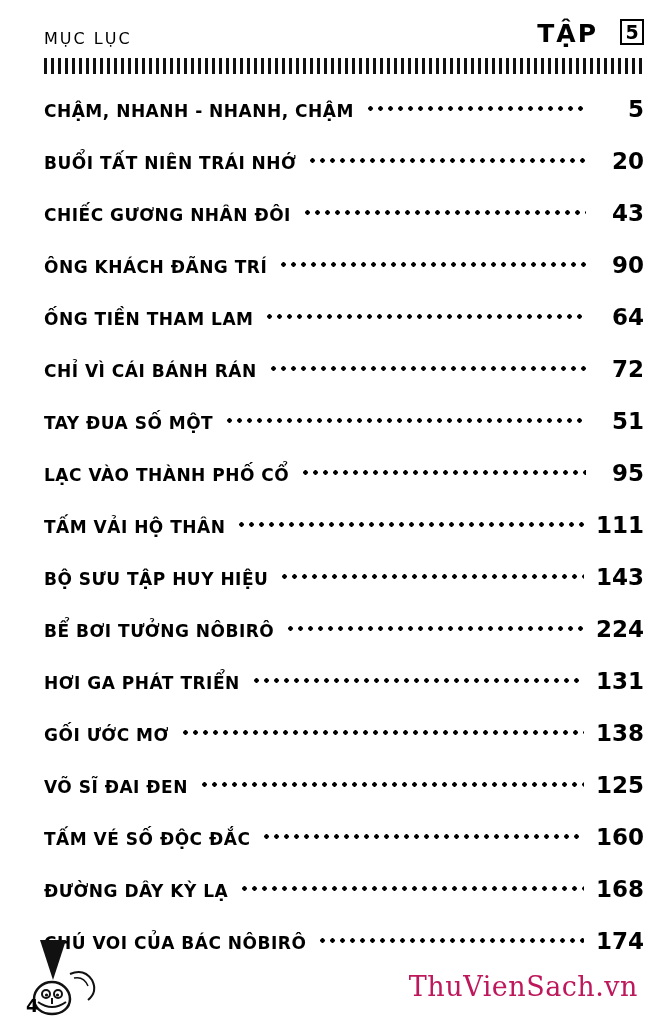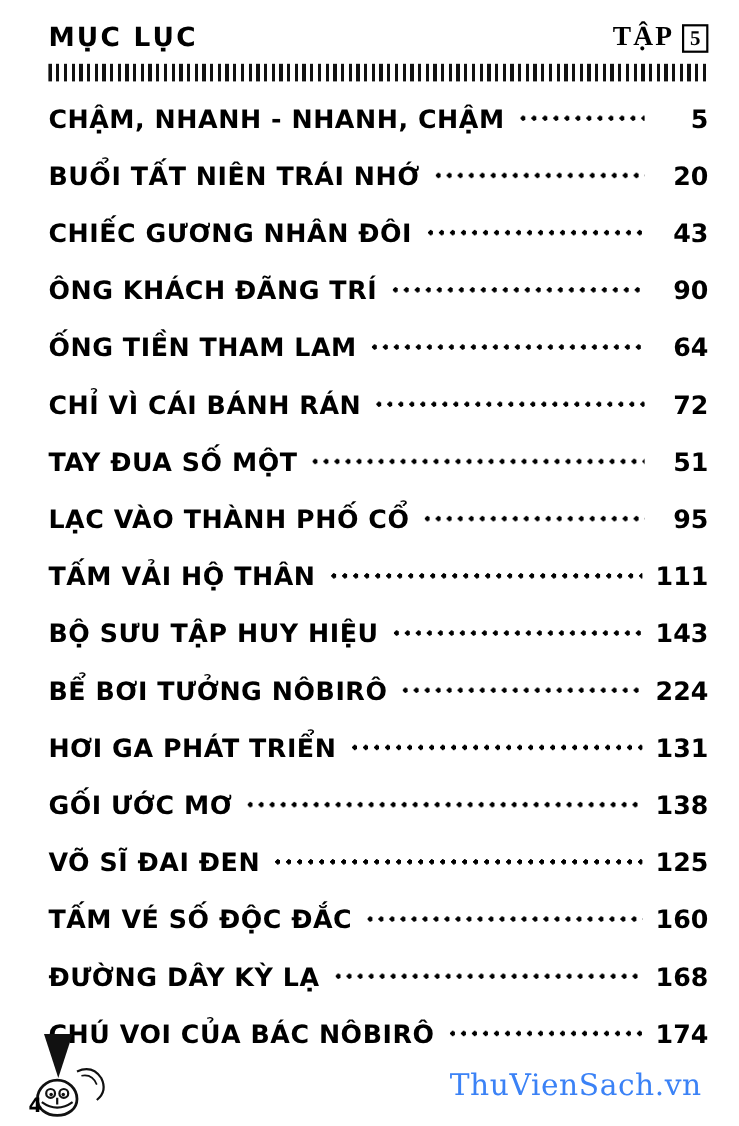--- a/index.html
+++ b/index.html
@@ -26,32 +26,31 @@
   
   .header {
     display: flex;
     align-items: flex-end;
     justify-content: space-between;
     padding: 8px 28px 0 44px;
     height: 40px;
   }
   .header-title {
     font-family: "DejaVu Sans", sans-serif;
-    font-weight: bold;
-    font-size: 24px;
+    font-weight: normal;
+    font-size: 16px;
     letter-spacing: 2px;
   }
   .header-right {
     display: flex;
-    align-items: flex-end;
-    gap: 7px;
+    align-items: flex-start;
+    gap: 22px;
     font-weight: bold;
     font-size: 25px;
     letter-spacing: 2px;
-    font-family: Liberation Serif, serif;
   }
   .volume-box {
     display: inline-flex;
     align-items: center;
     justify-content: center;
     width: 24px;
     height: 26px;
     border: 2px solid #000;
     font-size: 19px;
     font-weight: bold;
@@ -76,21 +75,21 @@
     padding: 0 28px 0 44px;
   }
   .toc-row {
     display: flex;
     align-items: baseline;
     height: 52px;
   }
   .toc-title {
     font-family: "DejaVu Sans", sans-serif;
     font-weight: bold;
-    font-size: 23px;
+    font-size: 17px;
     white-space: nowrap;
     letter-spacing: 0.5px;
   }
   .toc-dots {
     flex: 1 1 auto;
     margin: 0 12px 0 14px;
     height: 5px;
     position: relative;
     top: -6px;
     background-image: radial-gradient(circle at 2.5px 2.5px, #000 2.1px, transparent 2.4px);
@@ -126,21 +125,21 @@
     bottom: 8px;
     font-size: 18px;
     font-weight: bold;
   }
   .footer-brand {
     position: absolute;
     right: 34px;
     bottom: 22px;
     font-family: "DejaVu Serif", serif;
     font-size: 27px;
-    color: #3b82f6;
+    color: #be185d;
     letter-spacing: 0.5px;
     white-space: nowrap;
     margin-left: 16px;
   }
 </style>
 </head>
 <body>
 
 <div class="page">
 

